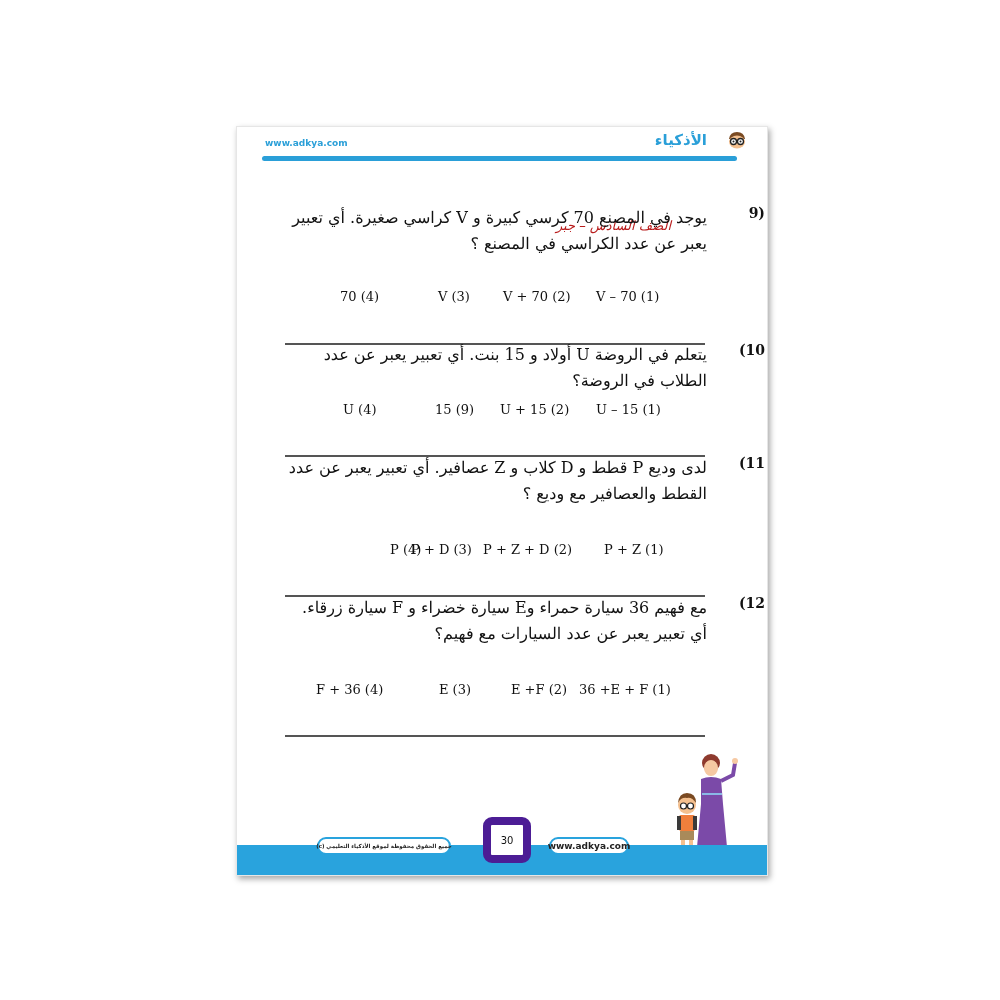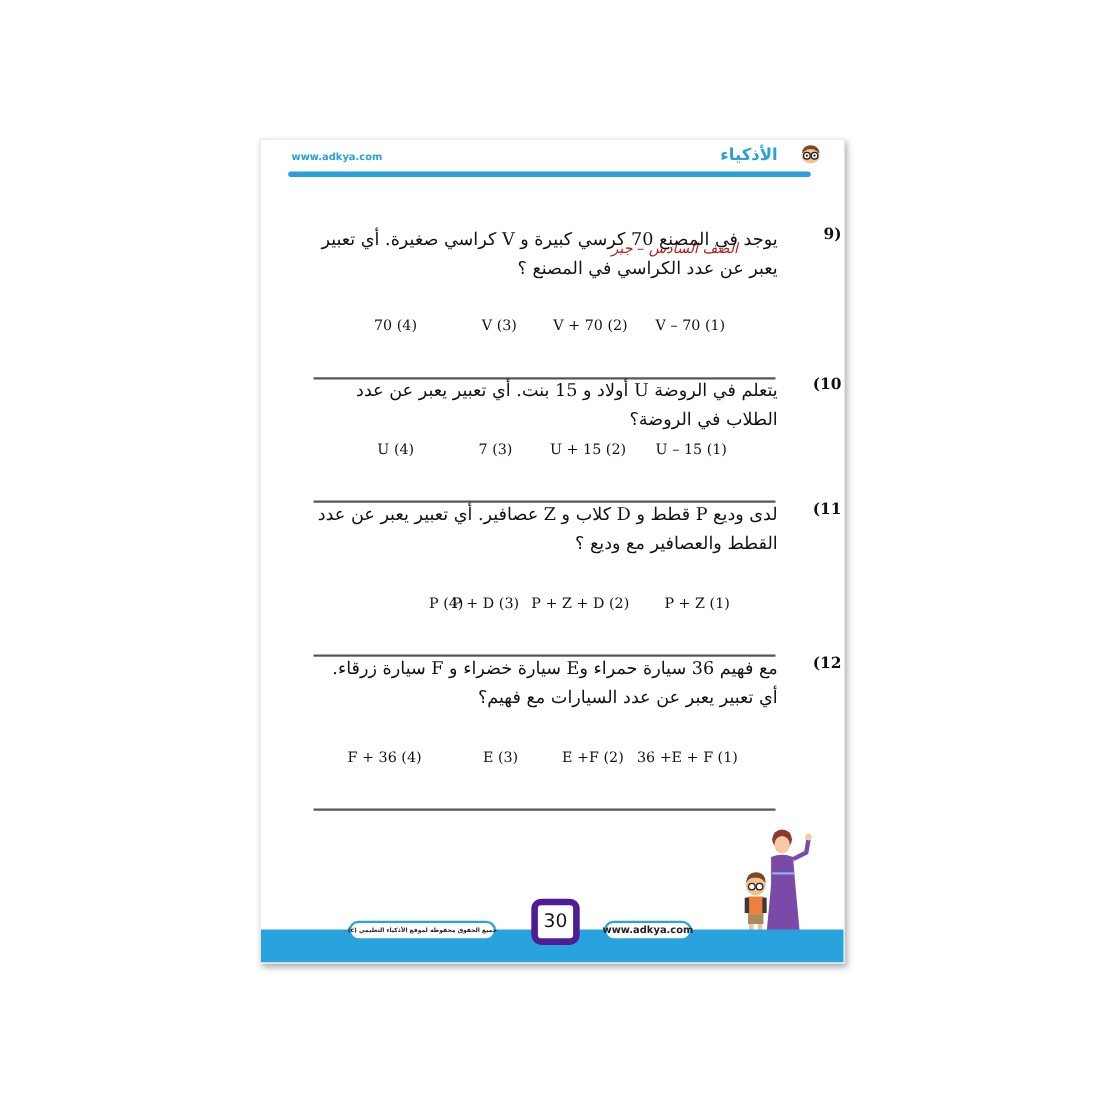--- a/index.html
+++ b/index.html
@@ -11,21 +11,21 @@
   .hdr-bar { position:absolute; left:25px; top:29px; width:475px; height:5px; border-radius:3px; background:#2a9fd8; }
   .subject { position:absolute; right:96px; top:47px; font-style:italic; font-size:13px; color:#b91c1c; direction:rtl;margin-top:44px; }
   .q { position:absolute; left:48px; width:422px; direction:rtl; }
   .qnum { position:absolute; right:-58px; top:0; font-weight:bold; font-size:14px; color:#111; direction:ltr; }
   .qtext { font-size:16px; line-height:26px; color:#111; text-align:right; }
   .opts { position:absolute; left:56px; width:370px; height:18px; direction:ltr; font-size:13px; color:#111; }
   .opt { position:absolute; top:0; white-space:nowrap; }
   .rule { position:absolute; left:48px; width:420px; height:2px; background:#555; }
   .footer { position:absolute; left:0; bottom:0; width:530px; height:30px; background:#29a3dd; }
   .pill { position:absolute; top:-8px; height:14px; border:2px solid #29a3dd; border-radius:9px; background:#fff; font-family:"DejaVu Sans", sans-serif; font-weight:bold; color:#222; display:flex; align-items:center; justify-content:center; white-space:nowrap; }
-  .pagenum { position:absolute; left:246px; top:-28px; width:32px; height:30px; border:6px solid #4c1d95; border-radius:9px; background:#fff; font-family:"DejaVu Sans", sans-serif; font-size:17px; color:#111; display:flex; align-items:center; justify-content:center; }
+  .pagenum { position:absolute; left:246px; top:-28px; width:32px; height:30px; border:8px solid #4c1d95; border-radius:9px; background:#fff; font-family:"DejaVu Sans", sans-serif; font-size:10px; color:#111; display:flex; align-items:center; justify-content:center; }
   .figs { position:absolute; left:430px; top:622px; width:80px; height:110px; }
 </style>
 </head>
 <body>
 
 <div class="page">
 
   <div class="hdr-url">www.adkya.com</div>
   <div class="hdr-logo">
     <span class="txt">الأذكياء</span>
@@ -54,21 +54,21 @@
   </div>
   <div class="rule" style="top:216px;"></div>
 
   <div class="q" style="top:215px;">
     <span class="qnum">(10</span>
     <div class="qtext">يتعلم في الروضة U أولاد و 15 بنت. أي تعبير يعبر عن عدد الطلاب في الروضة؟</div>
   </div>
   <div class="opts" style="top:275px;">
     <span class="opt" style="left:303px;">U – 15 (1)</span>
     <span class="opt" style="left:207px;">U + 15 (2)</span>
-    <span class="opt" style="left:142px;">7 (3)</span>
+    <span class="opt" style="left:142px;">15 (9)</span>
     <span class="opt" style="left:50px;">U (4)</span>
   </div>
   <div class="rule" style="top:328px;"></div>
 
   <div class="q" style="top:328px;">
     <span class="qnum">(11</span>
     <div class="qtext">لدى وديع P قطط و D كلاب و Z عصافير. أي تعبير يعبر عن عدد القطط والعصافير مع وديع ؟</div>
   </div>
   <div class="opts" style="top:415px;">
     <span class="opt" style="left:311px;">P + Z (1)</span>

